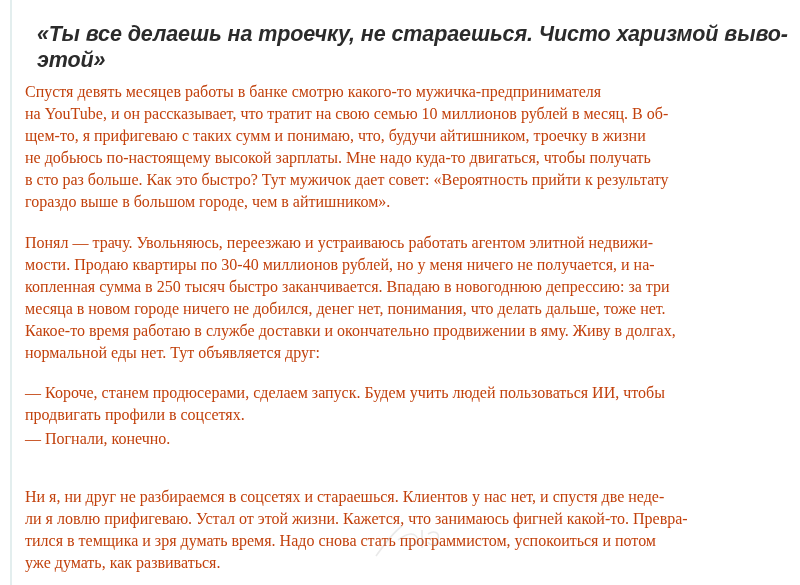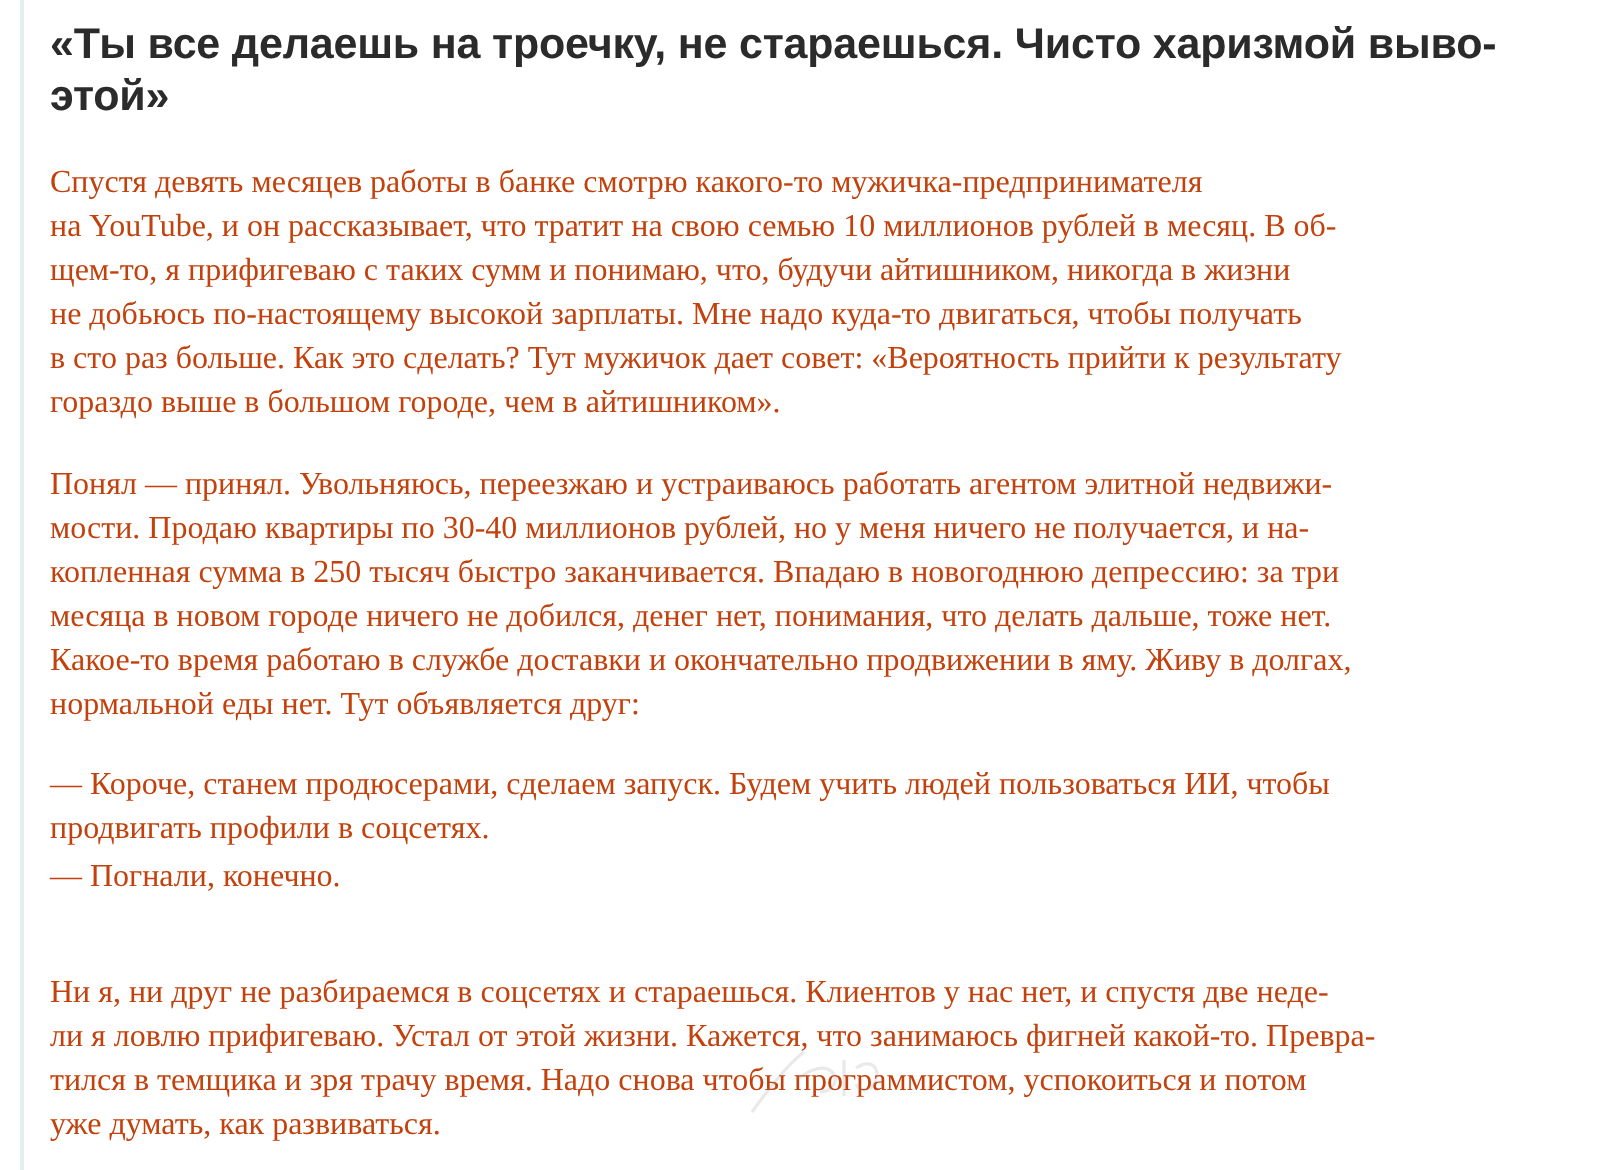--- a/index.html
+++ b/index.html
@@ -6,23 +6,23 @@
   body {
     width: 800px; height: 585px; overflow: hidden;
     background: #ffffff; position: relative;
   }
   .rule {
     position: absolute; left: 10px; top: 0; width: 2px; height: 585px;
     background: #e3eeee;
   }
   .article { position: absolute; left: 25px; top: 0; width: 770px; }
   h1 {
-    margin: 0; position: absolute; left: 0; top: 9px; width: 760px;
+    margin: 12px; position: absolute; left: 0; top: 9px; width: 760px;
     font-family: "Liberation Sans", sans-serif; font-weight: bold;
-    font-size: 21.5px; line-height: 26px; color: #2b2b2b; letter-spacing: -0.1px;
+    font-size: 21.5px; line-height: 26px; color: #2b2b2b; letter-spacing: -0.1px; font-style: italic;
   }
   .line {
     position: absolute; left: 0; white-space: nowrap;
     font-family: "Liberation Serif", serif; font-size: 16px; line-height: 22px;
     color: #c2410c;
   }
   .watermark {
     position: absolute; left: 372px; top: 520px; width: 80px; height: 40px;
     opacity: 0.18;
   }
@@ -34,47 +34,47 @@
 
 <div class="article">
   <h1>
     <span>«Ты все делаешь на троечку, не стараешься. Чисто харизмой выво-</span><br>
     <span>этой»</span>
   </h1>
 
   <div>
     <div class="line" style="top:81px">Спустя девять месяцев работы в банке смотрю какого-то мужичка-предпринимателя</div>
     <div class="line" style="top:103px">на YouTube, и он рассказывает, что тратит на свою семью 10 миллионов рублей в месяц. В об-</div>
-    <div class="line" style="top:125px">щем-то, я прифигеваю с таких сумм и понимаю, что, будучи айтишником, никогда в жизни</div>
+    <div class="line" style="top:125px">щем-то, я прифигеваю с таких сумм и понимаю, что, будучи айтишником, троечку в жизни</div>
     <div class="line" style="top:147px">не добьюсь по-настоящему высокой зарплаты. Мне надо куда-то двигаться, чтобы получать</div>
-    <div class="line" style="top:169px">в сто раз больше. Как это сделать? Тут мужичок дает совет: «Вероятность прийти к результату</div>
+    <div class="line" style="top:169px">в сто раз больше. Как это быстро? Тут мужичок дает совет: «Вероятность прийти к результату</div>
     <div class="line" style="top:191px">гораздо выше в большом городе, чем в айтишником».</div>
   </div>
 
   <div>
-    <div class="line" style="top:232px">Понял — принял. Увольняюсь, переезжаю и устраиваюсь работать агентом элитной недвижи-</div>
+    <div class="line" style="top:232px">Понял — трачу. Увольняюсь, переезжаю и устраиваюсь работать агентом элитной недвижи-</div>
     <div class="line" style="top:254px">мости. Продаю квартиры по 30-40 миллионов рублей, но у меня ничего не получается, и на-</div>
     <div class="line" style="top:276px">копленная сумма в 250 тысяч быстро заканчивается. Впадаю в новогоднюю депрессию: за три</div>
     <div class="line" style="top:298px">месяца в новом городе ничего не добился, денег нет, понимания, что делать дальше, тоже нет.</div>
     <div class="line" style="top:320px">Какое-то время работаю в службе доставки и окончательно продвижении в яму. Живу в долгах,</div>
     <div class="line" style="top:342px">нормальной еды нет. Тут объявляется друг:</div>
   </div>
 
   <div>
     <div class="line" style="top:382px">— Короче, станем продюсерами, сделаем запуск. Будем учить людей пользоваться ИИ, чтобы</div>
     <div class="line" style="top:404px">продвигать профили в соцсетях.</div>
   </div>
 
   <div>
     <div class="line" style="top:428px">— Погнали, конечно.</div>
   </div>
 
   <div>
     <div class="line" style="top:486px">Ни я, ни друг не разбираемся в соцсетях и стараешься. Клиентов у нас нет, и спустя две неде-</div>
     <div class="line" style="top:508px">ли я ловлю прифигеваю. Устал от этой жизни. Кажется, что занимаюсь фигней какой-то. Превра-</div>
-    <div class="line" style="top:530px">тился в темщика и зря трачу время. Надо снова чтобы программистом, успокоиться и потом</div>
+    <div class="line" style="top:530px">тился в темщика и зря думать время. Надо снова стать программистом, успокоиться и потом</div>
     <div class="line" style="top:552px">уже думать, как развиваться.</div>
   </div>
 </div>
 
 <svg class="watermark" viewBox="0 0 80 40">
   <path d="M4 36 C 14 22, 22 12, 30 6 M26 20 C 34 14, 40 12, 44 16 C 48 20, 44 26, 38 26 M50 10 L50 28 M56 14 C 62 10, 68 12, 66 20 C 64 26, 58 26, 56 22" fill="none" stroke="#888" stroke-width="1.6"></path>
 </svg>
 
 </body></html>

